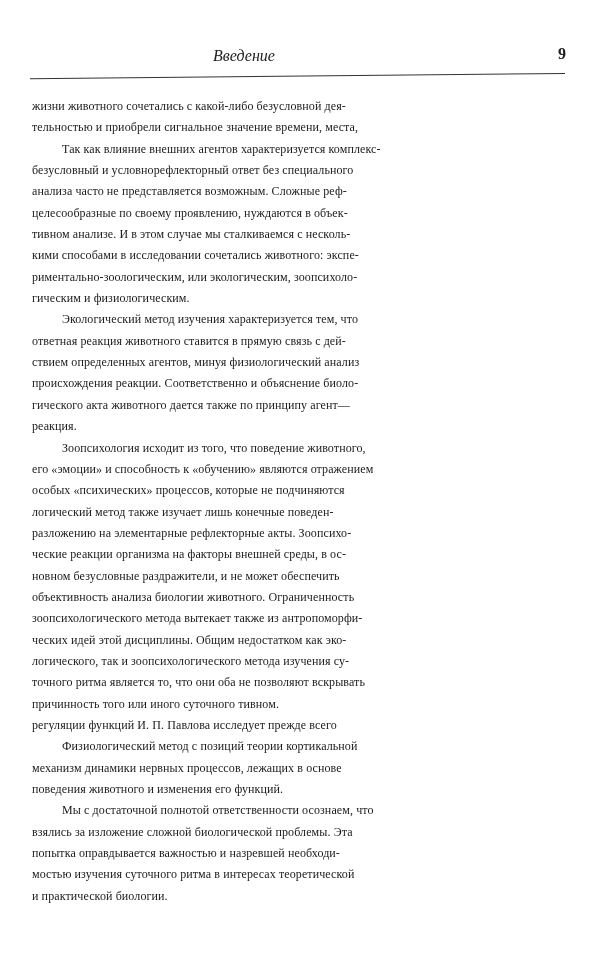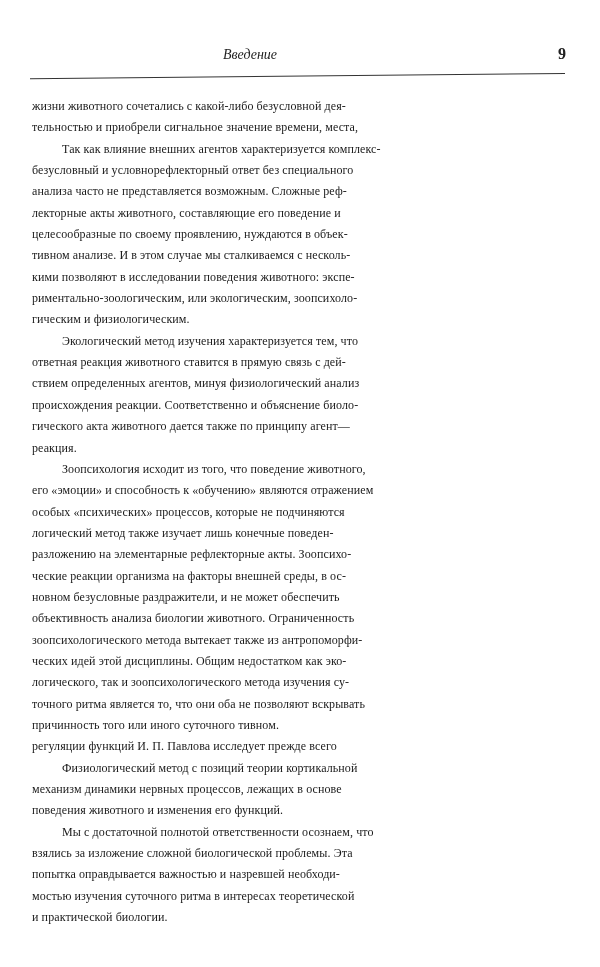--- a/index.html
+++ b/index.html
@@ -1,22 +1,22 @@
 <!DOCTYPE html>
 <html><head>
 <meta charset="utf-8">
 <style>
   html, body { margin:0; padding:0; }
   body {
     width:600px; height:967px; background:#ffffff; position:relative; overflow:hidden;
     font-family:"Liberation Serif", "DejaVu Serif", serif; color:#1a1a1a;
   }
   .header-title {
-    position:absolute; top:47px; left:8px; width:484px; text-align:center;
-    font-style:italic; font-size:14px; color:#222;
+    position:absolute; top:47px; left:2px; width:484px; text-align:center;
+    font-style:italic; font-size:16px; color:#222;
   }
   .page-number {
     position:absolute; top:45px; left:558px; font-size:16px; font-weight:bold; color:#222;
   }
   .rule {
     position:absolute; top:73px; left:30px; width:535px; height:0;
     border-top:1.5px solid #333;
     transform:rotate(-0.55deg); transform-origin:right center;
   }
   .body-text {
@@ -35,24 +35,23 @@
 <div class="header-title">Введение</div>
 <div class="page-number">9</div>
 <div class="rule"></div>
 
 <div class="body-text" id="body-text">
     <div class="line" style="white-space: nowrap; text-align-last: left;">жизни животного сочетались с какой-либо безусловной дея-</div>
     <div class="line" style="white-space: nowrap; text-align-last: left;">тельностью и приобрели сигнальное значение времени, места,</div>
     <div class="line indent" style="white-space: nowrap; text-align-last: left;">Так как влияние внешних агентов характеризуется комплекс-</div>
     <div class="line" style="white-space: nowrap; text-align-last: left;">безусловный и условнорефлекторный ответ без специального</div>
     <div class="line" style="white-space: nowrap; text-align-last: left;">анализа часто не представляется возможным. Сложные реф-</div>
-    <div class="line" style="white-space: nowrap; text-align-last: left;">лекторные акты животного, составляющие его поведение и</div>
     <div class="line" style="white-space: nowrap; text-align-last: left;">целесообразные по своему проявлению, нуждаются в объек-</div>
     <div class="line" style="white-space: nowrap; text-align-last: left;">тивном анализе. И в этом случае мы сталкиваемся с несколь-</div>
-    <div class="line" style="white-space: nowrap; text-align-last: left;">кими позволяют в исследовании поведения животного: экспе-</div>
+    <div class="line" style="white-space: nowrap; text-align-last: left;">кими способами в исследовании сочетались животного: экспе-</div>
     <div class="line" style="white-space: nowrap; text-align-last: left;">риментально-зоологическим, или экологическим, зоопсихоло-</div>
     <div class="line last" style="white-space: nowrap;">гическим и физиологическим.</div>
     <div class="line indent" style="white-space: nowrap; text-align-last: left;">Экологический метод изучения характеризуется тем, что</div>
     <div class="line" style="white-space: nowrap; text-align-last: left;">ответная реакция животного ставится в прямую связь с дей-</div>
     <div class="line" style="white-space: nowrap; text-align-last: left;">ствием определенных агентов, минуя физиологический анализ</div>
     <div class="line" style="white-space: nowrap; text-align-last: left;">происхождения реакции. Соответственно и объяснение биоло-</div>
     <div class="line" style="white-space: nowrap; text-align-last: left;">гического акта животного дается также по принципу агент—</div>
     <div class="line last" style="white-space: nowrap;">реакция.</div>
     <div class="line indent" style="white-space: nowrap; text-align-last: left;">Зоопсихология исходит из того, что поведение животного,</div>
     <div class="line" style="white-space: nowrap; text-align-last: left;">его «эмоции» и способность к «обучению» являются отражением</div>

